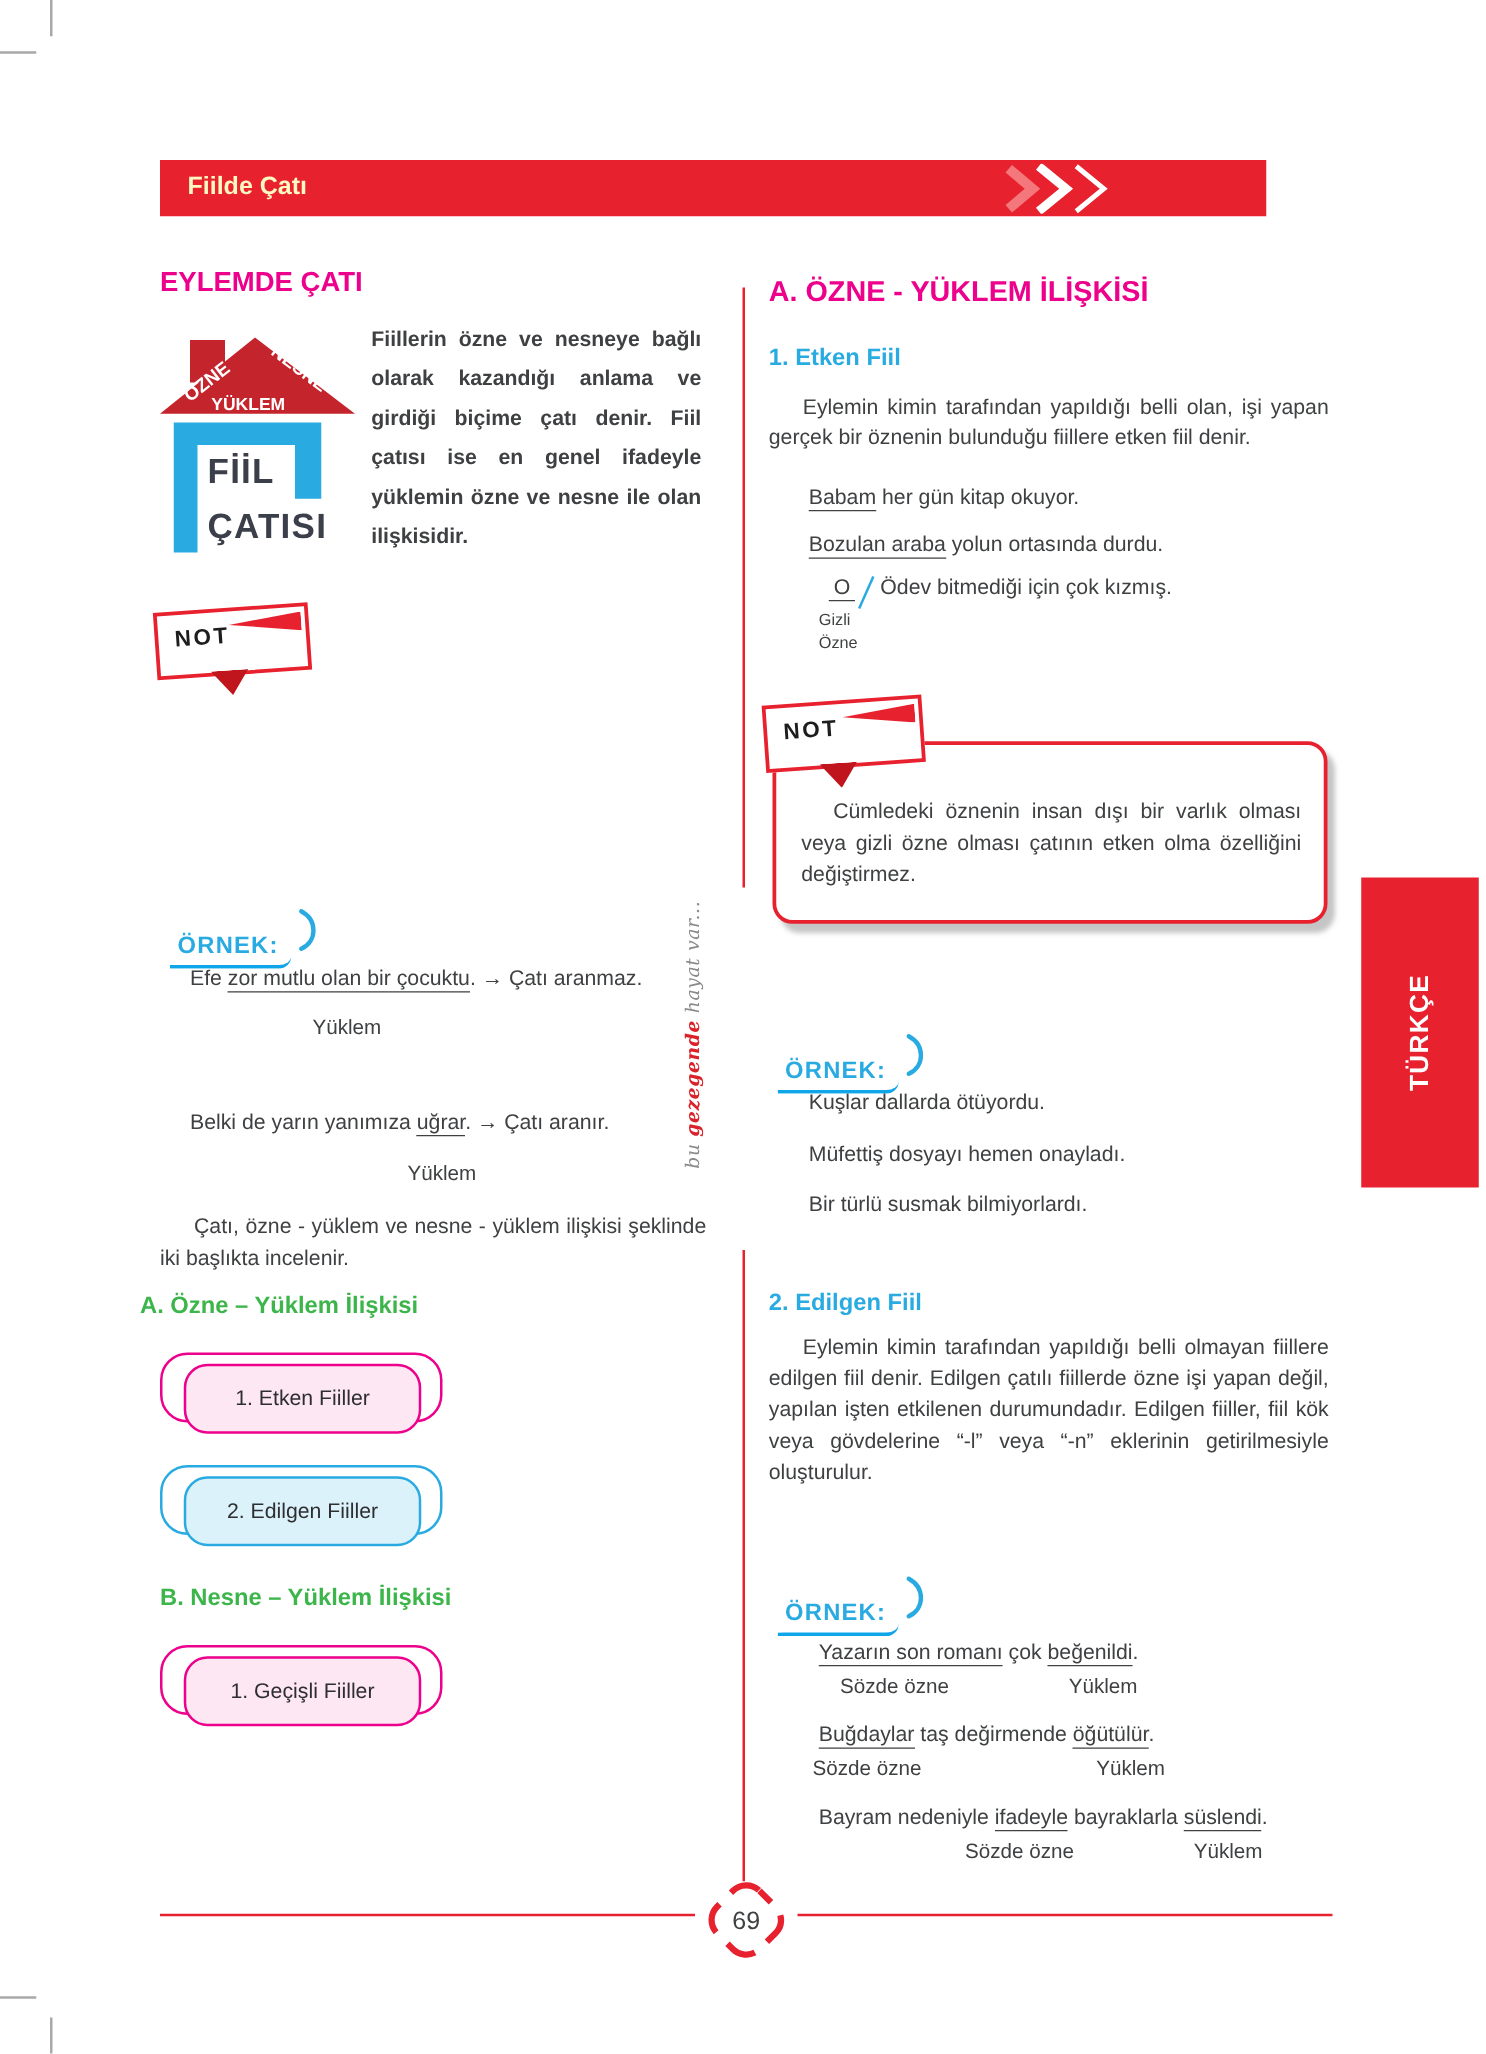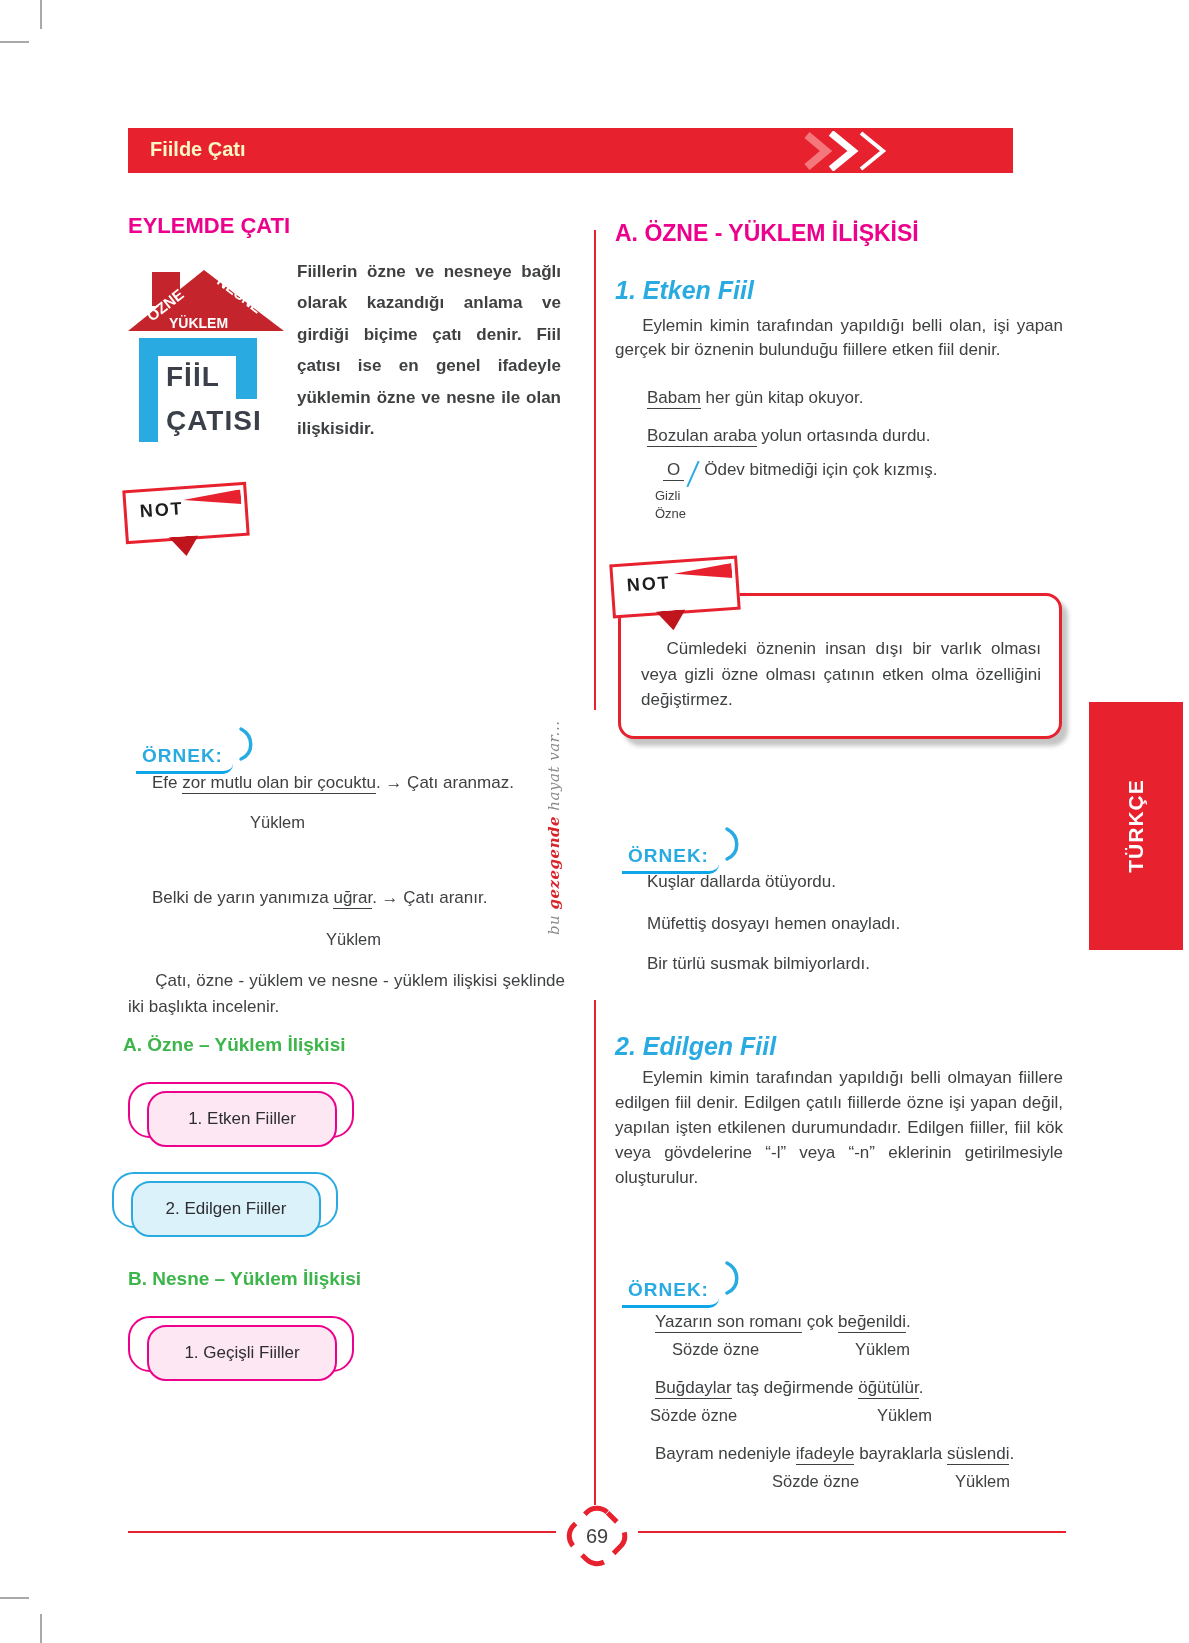--- a/index.html
+++ b/index.html
@@ -23,21 +23,21 @@
   .rule-right{left:638px;top:1531px;width:428px;height:2px;background:#E8212E;}
   .diamond{left:559px;top:1498px;}
   
   .side-tab{left:1089px;top:702px;width:94px;height:248px;background:#E8212E;}
   .side-tab-text{position:absolute;left:0;top:248px;width:248px;height:94px;
      transform:rotate(-90deg);transform-origin:0 0;display:flex;align-items:center;justify-content:center;
      color:#fff;font-weight:bold;font-size:21px;letter-spacing:1px;}
   
   .l-head{left:128px;top:213px;color:#EC008C;font-size:22px;font-weight:bold;}
   .r-head{left:615px;top:220px;color:#EC008C;font-size:23px;font-weight:bold;}
-  .sub-blue{color:#29ABE2;font-size:25px;font-weight:bold;font-style:italic;}
+  .sub-blue{color:#29ABE2;font-size:19px;font-weight:bold;}
   .sub-green{color:#3CB54A;font-size:19px;font-weight:bold;}
   
   .txt{font-size:17px;}
   .just{text-align:justify;}
   .ind{text-indent:1.6em;}
   .u{border-bottom:1.7px solid #3F4042;padding-bottom:1px;}
   .small-lab{font-size:16.5px;}
   .tiny{font-size:13px;}
   
   .logo{left:126px;top:258px;width:180px;height:192px;}
@@ -146,27 +146,27 @@
   </div>
   <div class="abs small-lab" style="left:250px;top:813px;">Yüklem</div>
 
   <div class="abs txt" style="left:152px;top:888px;">
     <span>Belki de yarın yanımıza </span><span class="u">uğrar</span><span>. → Çatı aranır.</span>
   </div>
   <div class="abs small-lab" style="left:326px;top:930px;">Yüklem</div>
 
   <p class="abs txt just ind" style="left:128px;top:968px;width:437px;margin:0;line-height:1.55;">Çatı, özne - yüklem ve nesne - yüklem ilişkisi şeklinde iki başlıkta incelenir.</p>
 
-  <div class="abs sub-green" style="left:123px;top:1034px;">A. Özne – Yüklem İlişkisi</div>
+  <div class="abs sub-green" style="left:112px;top:1034px;">A. Özne – Yüklem İlişkisi</div>
 
   <div class="abs dualbox pinkbox" style="left:128px;top:1082px;">
     <div class="outer"></div>
     <div class="inner">1. Etken Fiiller</div>
   </div>
-  <div class="abs dualbox bluebox" style="left:112px;top:1172px;text-decoration:underline;">
+  <div class="abs dualbox bluebox" style="left:128px;top:1172px;text-decoration:underline;">
     <div class="outer"></div>
     <div class="inner">2. Edilgen Fiiller</div>
   </div>
 
   <div class="abs sub-green" style="left:128px;top:1268px;">B. Nesne – Yüklem İlişkisi</div>
 
   <div class="abs dualbox pinkbox" style="left:128px;top:1316px;">
     <div class="outer"></div>
     <div class="inner">1. Geçişli Fiiller</div>
   </div>

